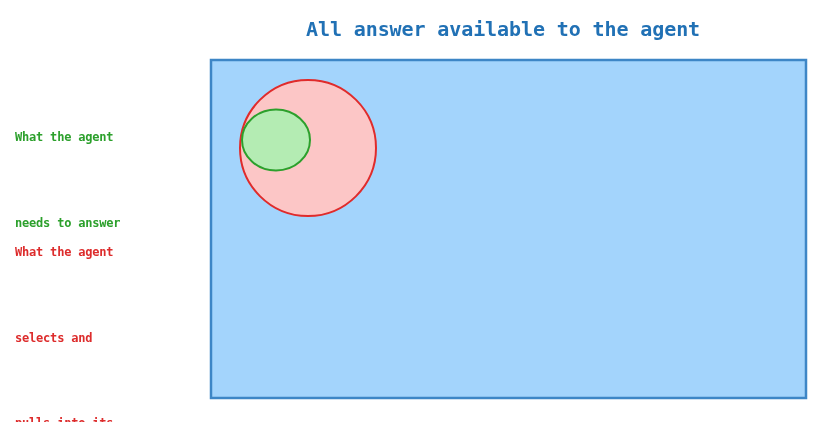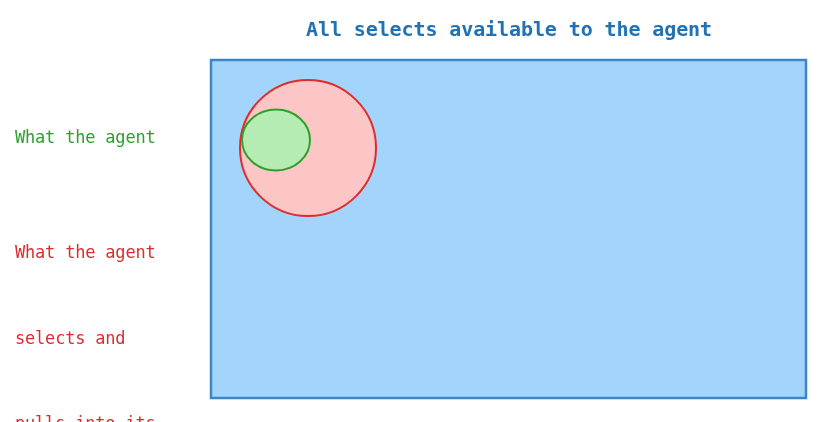--- a/index.html
+++ b/index.html
@@ -34,22 +34,22 @@
     font-weight: 600;
     letter-spacing: -0.1px;
     line-height: 24px;
     white-space: pre;
   }
 
   
   .annotation {
     position: absolute;
     font-family: "DejaVu Sans Mono", "Liberation Mono", monospace;
-    font-size: 17px;
-    font-weight: 400;
+    font-size: 12px;
+    font-weight: 700;
     line-height: 28.5px;
     letter-spacing: -0.2px;
     white-space: pre;
   }
   .annotation-green {
     left: 15px;
     top: 66px;
   }
   .annotation-red {
     left: 15px;
@@ -64,33 +64,34 @@
     position: absolute;
     left: 0;
     top: 0;
   }
 </style>
 </head>
 <body>
 
 <div id="diagram-canvas">
 
-  <div class="diagram-title" style="color:#2171b5;">All selects available to the agent</div>
+  <div class="diagram-title" style="color:#2171b5;">All answer available to the agent</div>
 
   <svg id="shapes-layer" width="831" height="422" viewBox="0 0 831 422">
 
     <rect x="211" y="60" width="595" height="338" fill="#a3d4fc" stroke="#3d86c6" stroke-width="2.5" stroke-linejoin="miter"></rect>
 
     <circle cx="308" cy="148" r="68" fill="#fcc6c6" stroke="#e02b2b" stroke-width="2"></circle>
 
     <ellipse cx="276" cy="140" rx="34" ry="30.5" fill="#b4ecb3" stroke="#2ca02c" stroke-width="2"></ellipse>
   </svg>
 
   <div class="annotation annotation-green" style="color:#2ca02c;">
     <span class="annotation-line">What the agent</span>
+    <span class="annotation-line">needs to answer</span>
   </div>
 
   <div class="annotation annotation-red" style="color:#dd2c2c;">
     <span class="annotation-line">What the agent</span>
     <span class="annotation-line">selects and</span>
     <span class="annotation-line">pulls into its</span>
     
   </div>
 
 </div>

